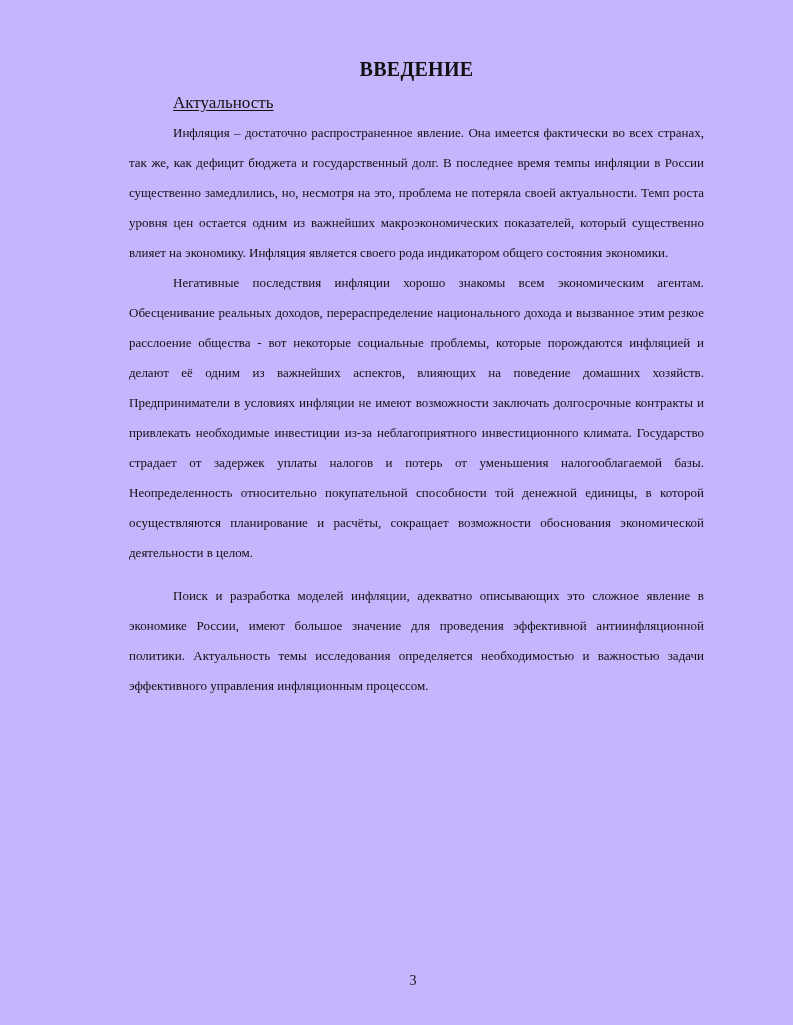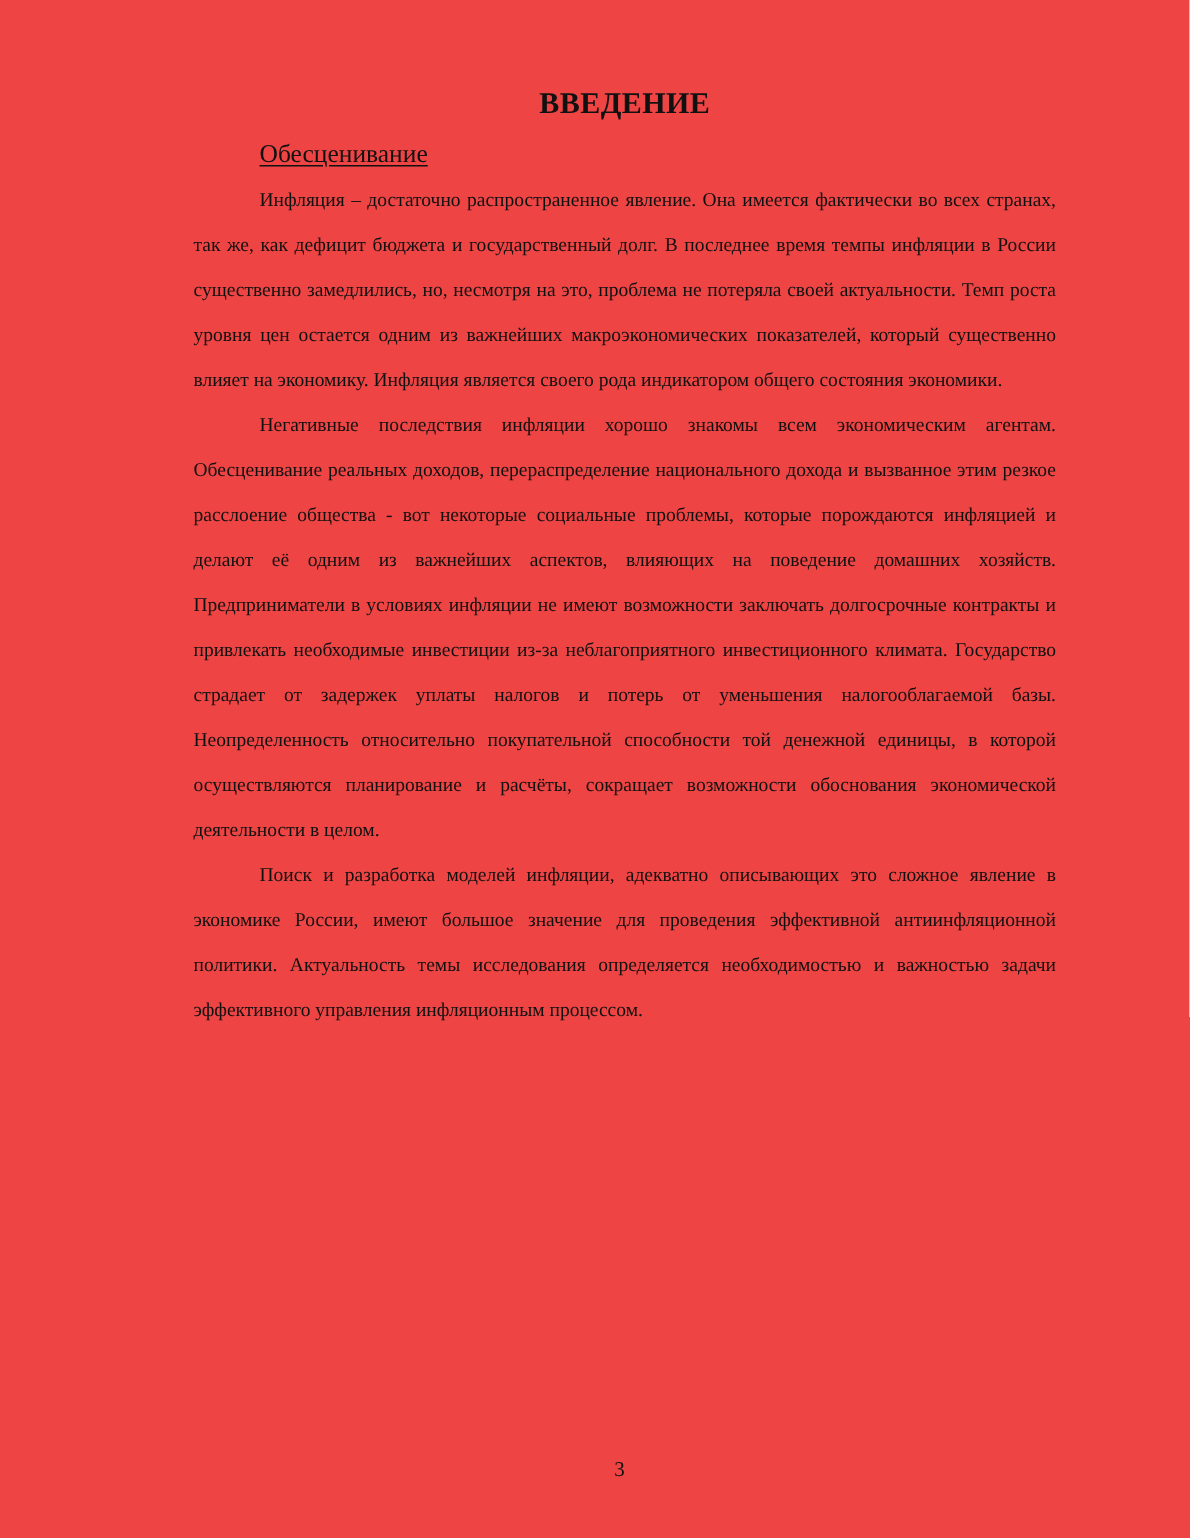--- a/index.html
+++ b/index.html
@@ -13,21 +13,21 @@
       position: relative;
       overflow: hidden;
       font-family: "Liberation Serif", "DejaVu Serif", serif;
       color: #111111;
     }
     .page {
       position: absolute;
       left: 0; top: 0;
       width: 793px;
       height: 1025px;
-      background: #ef4444;
+      background: #c4b5fd;
     }
     .title {
       position: absolute;
       top: 58px;
       left: 0;
       width: 833px;
       text-align: center;
       font-weight: bold;
       font-size: 20px;
       letter-spacing: 0.3px;
@@ -49,38 +49,38 @@
       width: 575px;
       font-size: 13px;
       line-height: 30px;
     }
     .para {
       margin: 0 0 0 0;
       text-align: justify;
       text-indent: 44px;
     }
     .para + .para {
-      margin-top: 0px;
+      margin-top: 13px;
     }
     .para.p2 { margin-top: 0px; }
     .page-number {
       position: absolute;
       top: 973px;
       left: 0;
       width: 826px;
       text-align: center;
       font-size: 14px;
     }
   </style>
 </head>
 <body>
 
 <div class="page">
   <h1 class="title">ВВЕДЕНИЕ</h1>
-  <h2 class="subtitle" style="font-weight: normal;">Обесценивание</h2>
+  <h2 class="subtitle" style="font-weight: normal;">Актуальность</h2>
 
   <div class="body-text">
     <p class="para p1">Инфляция – достаточно распространенное явление. Она имеется фактически во всех странах, так же, как дефицит бюджета и государственный долг. В последнее время темпы инфляции в России существенно замедлились, но, несмотря на это, проблема не потеряла своей актуальности. Темп роста уровня цен остается одним из важнейших макроэкономических показателей, который существенно влияет на экономику. Инфляция является своего рода индикатором общего состояния экономики.</p>
     <p class="para p2">Негативные последствия инфляции хорошо знакомы всем экономическим агентам. Обесценивание реальных доходов, перераспределение национального дохода и вызванное этим резкое расслоение общества - вот некоторые социальные проблемы, которые порождаются инфляцией и делают её одним из важнейших аспектов, влияющих на поведение домашних хозяйств. Предприниматели в условиях инфляции не имеют возможности заключать долгосрочные контракты и привлекать необходимые инвестиции из-за неблагоприятного инвестиционного климата. Государство страдает от задержек уплаты налогов и потерь от уменьшения налогооблагаемой базы. Неопределенность относительно покупательной способности той денежной единицы, в которой осуществляются планирование и расчёты, сокращает возможности обоснования экономической деятельности в целом.</p>
     <p class="para p3">Поиск и разработка моделей инфляции, адекватно описывающих это сложное явление в экономике России, имеют большое значение для проведения эффективной антиинфляционной политики. Актуальность темы исследования определяется необходимостью и важностью задачи эффективного управления инфляционным процессом.</p>
   </div>
 
   <div class="page-number">3</div>
 </div>
 

